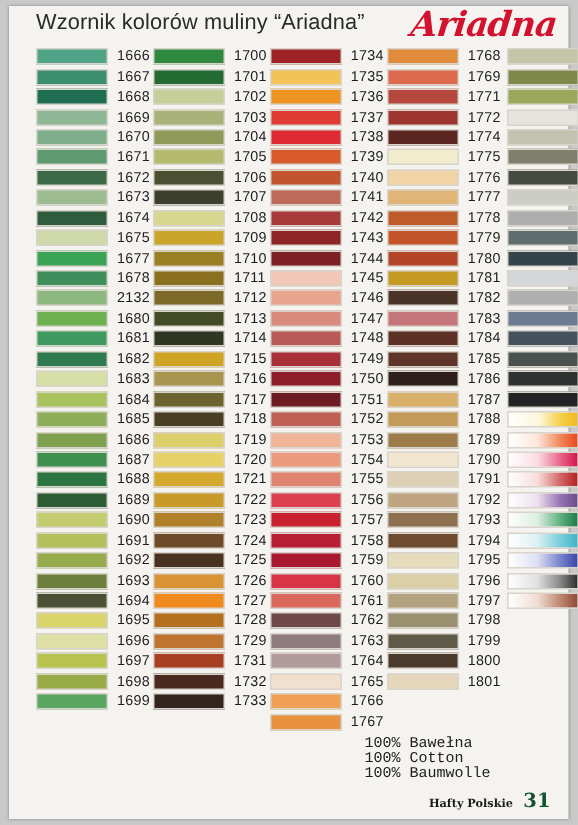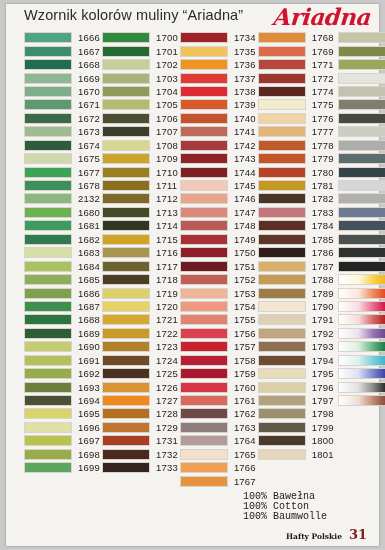--- a/index.html
+++ b/index.html
@@ -122,21 +122,21 @@
     font-weight: bold;
     font-size: 7.5px;
     color: #1a1a1a;
     white-space: nowrap;
   }
 
   #page-number {
     font-family: "DejaVu Serif", serif;
     font-weight: bold;
     font-size: 13px;
-    color: #7f1d1d;
+    color: #14532d;
   }
 </style>
 </head>
 <body style="background: rgb(201, 201, 201);">
 
 <div id="sheet" style="background: rgb(245, 243, 239);">
 
   <div id="header">
     <div id="chart-title">Wzornik kolorów muliny “Ariadna”</div>
     <div id="brand-logo" style="color: rgb(210, 18, 46);">Ariadna</div>

